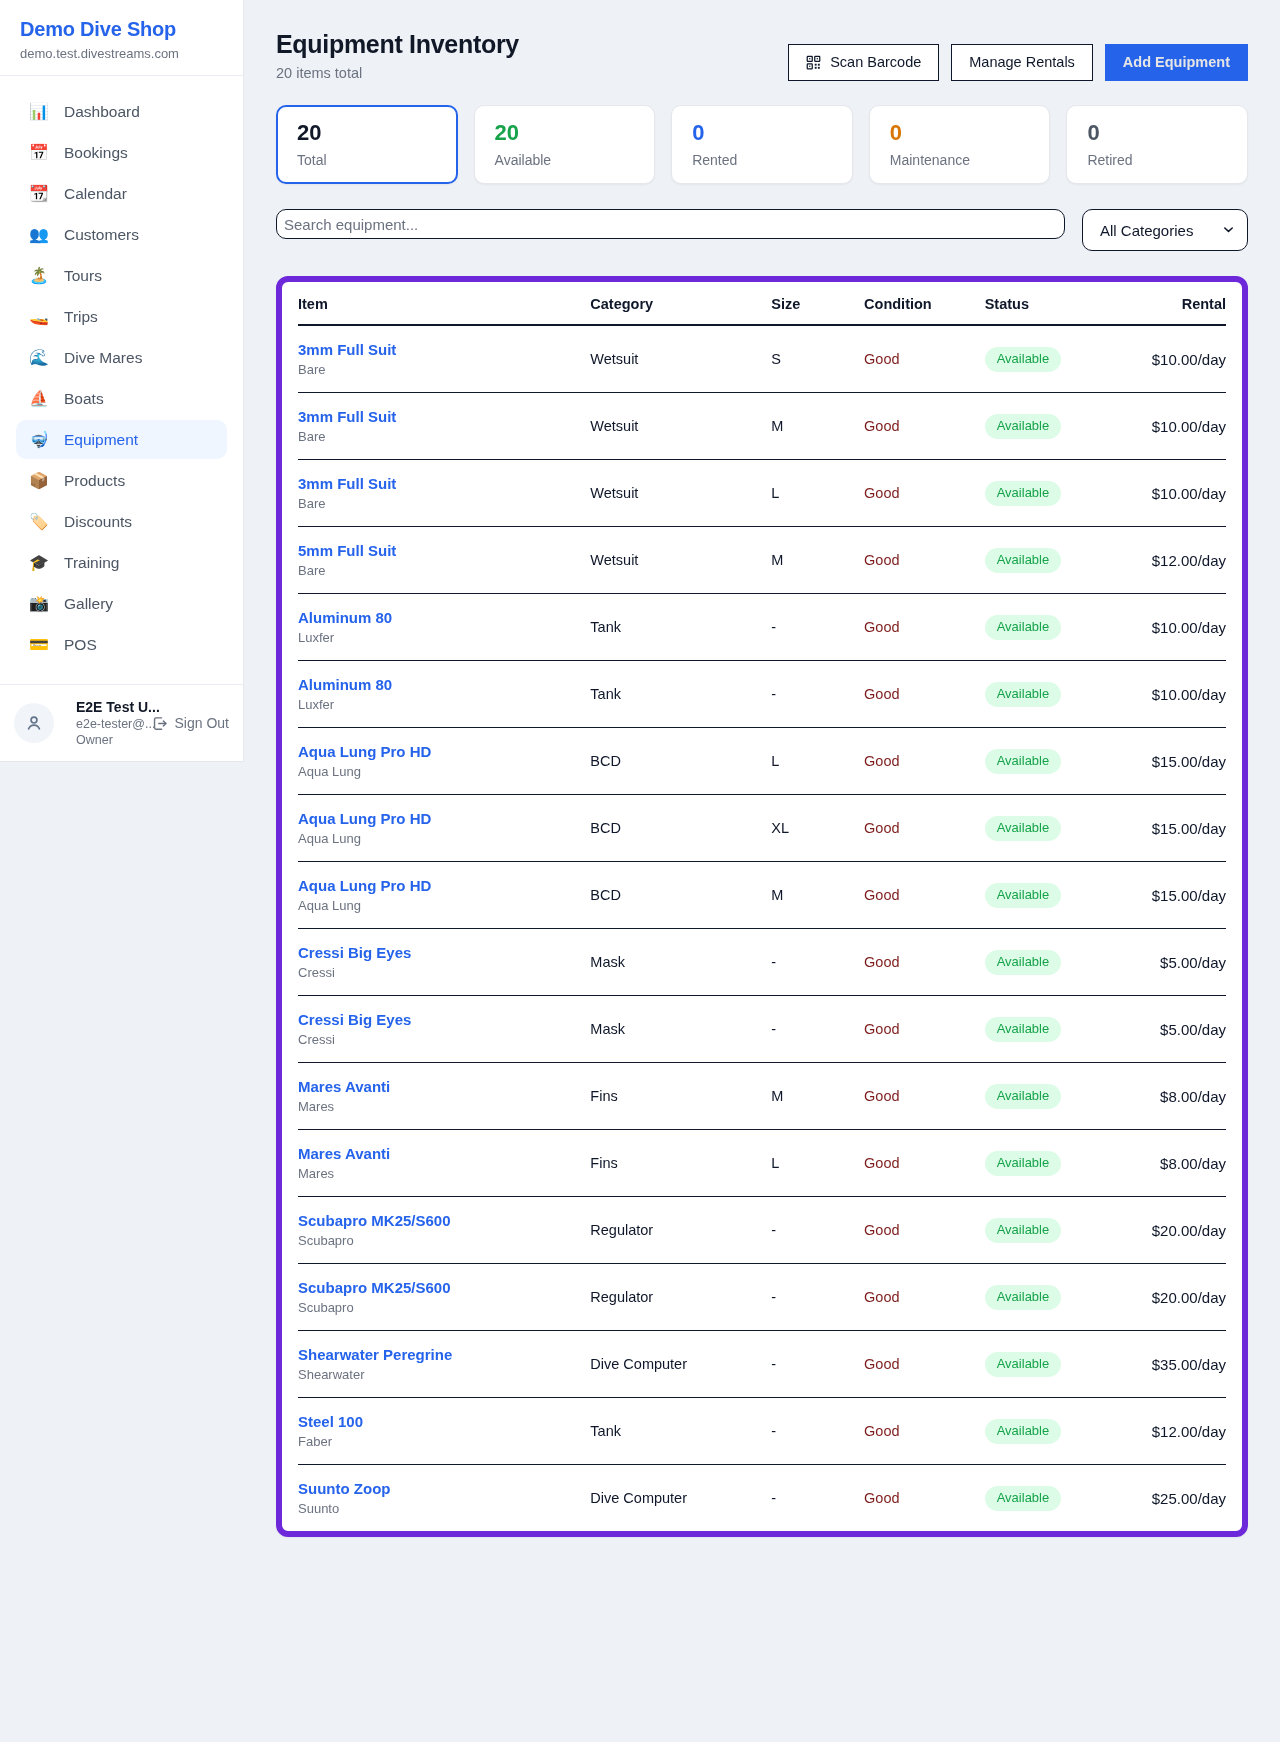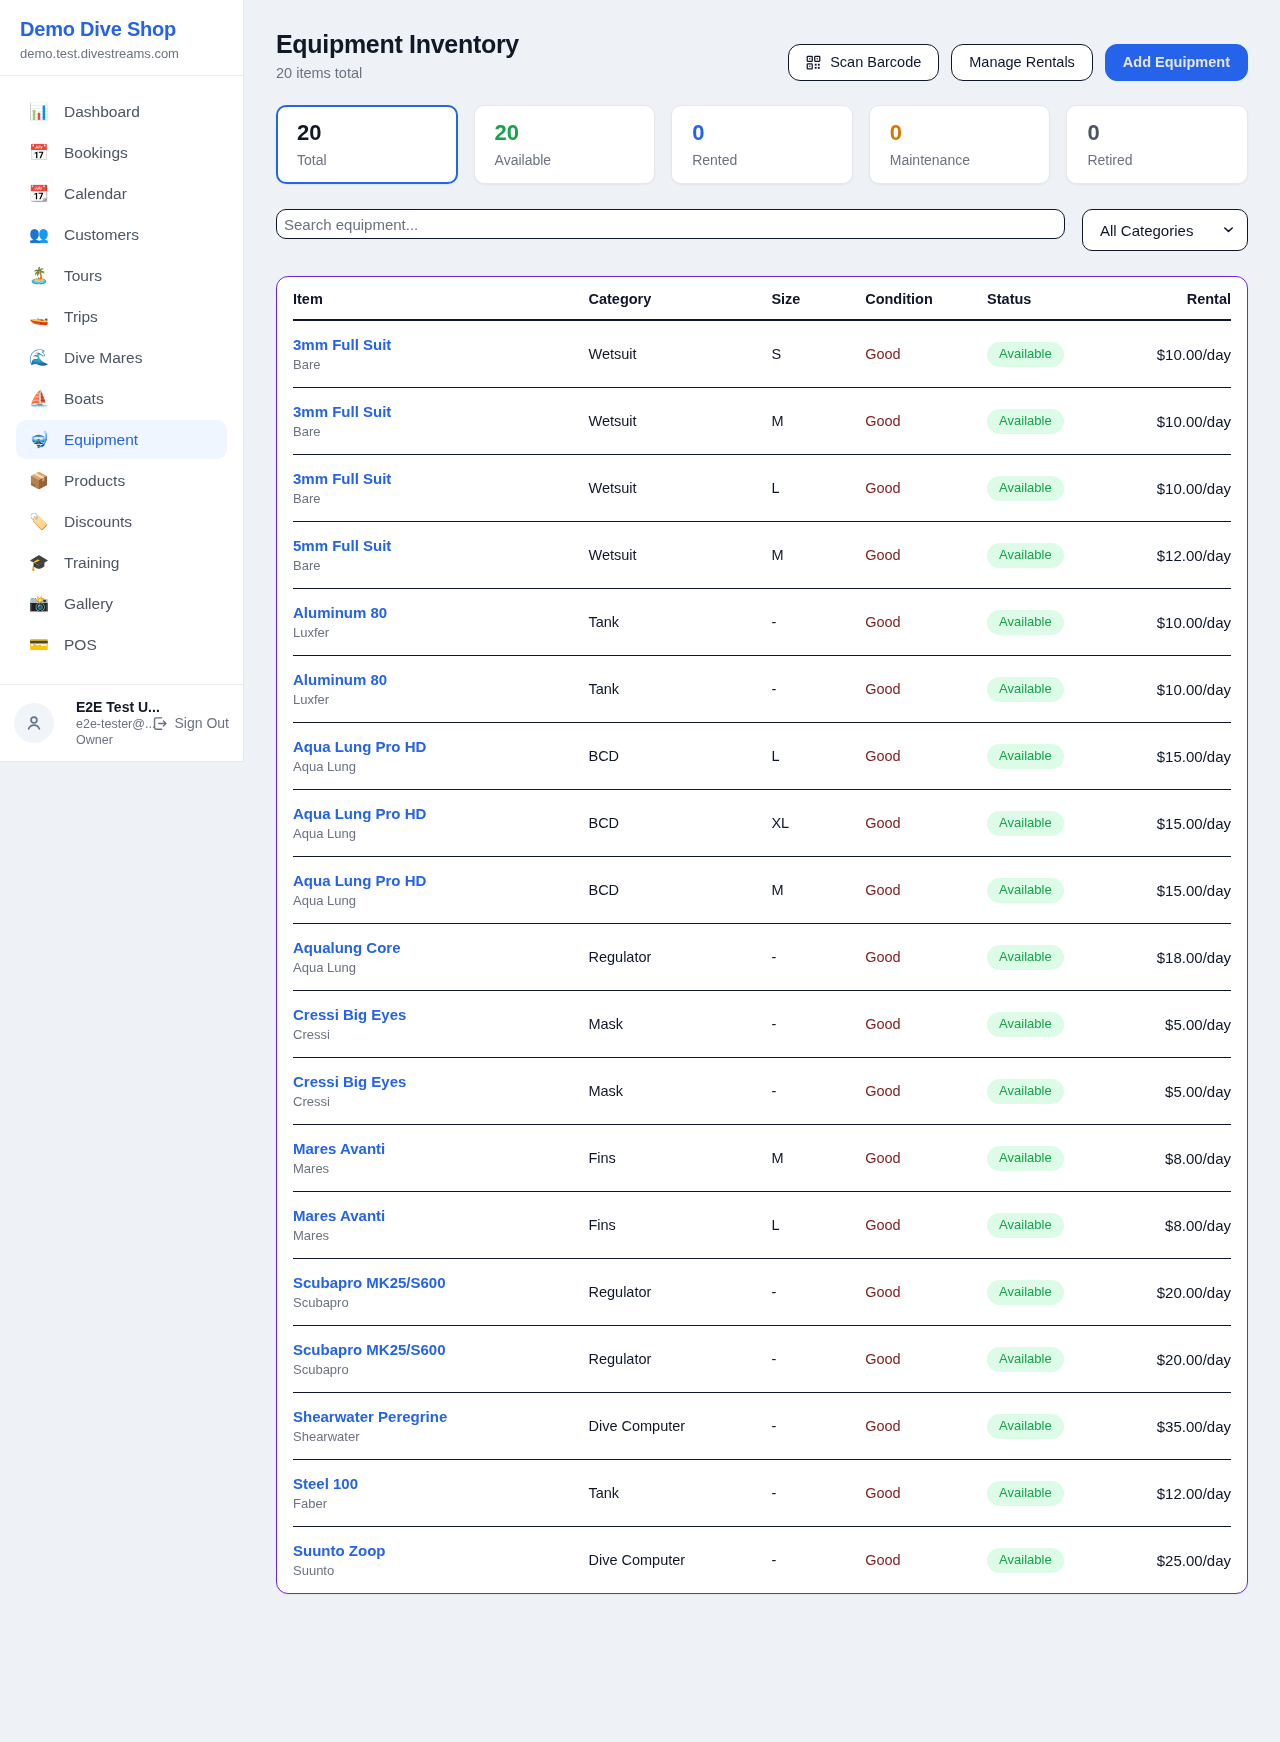--- a/index.html
+++ b/index.html
@@ -45,21 +45,21 @@
   }
 
   
   .main { flex:1; padding:30px 32px 32px 32px; min-width:0; }
   .page-header { display:flex; align-items:flex-end; justify-content:space-between; }
   .page-title { font-size:25px; font-weight:700; color:#111827; letter-spacing:-0.3px; }
   .page-subtitle { font-size:14.5px; color:#6b7280; margin-top:6px; }
   .header-actions { display:flex; gap:12px; padding-top:3px; }
   .btn {
     display:inline-flex; align-items:center; gap:9px;
-    font-family:inherit; font-size:14.5px; border-radius:12px; cursor:pointer;
+    font-family:inherit; font-size:14.5px; border-radius:0; cursor:pointer;
     padding:10px 17px; line-height:1;
   }
   .btn-outline { background:#ffffff; border:1px solid #0f172a; color:#0f172a; font-weight:500; }
   .btn-primary { background:#2563eb; border:1px solid #2563eb; color:#e5e5e5; font-weight:600; }
 
   
   .stats { display:grid; grid-template-columns:repeat(5,1fr); gap:16px; margin-top:24px; }
   .stat-card {
     background:#ffffff; border:1px solid #e5e7eb; border-radius:10px;
     padding:15px 20px; box-shadow:0 1px 2px rgba(15,23,42,.05); cursor:pointer;
@@ -78,21 +78,21 @@
   .select-wrap { position:relative; width:166px; flex:0 0 166px; }
   .category-select {
     appearance:none; -webkit-appearance:none; width:100%; height:42px;
     border:1px solid #0f172a; border-radius:10px; background:#ffffff;
     font-family:inherit; font-size:15px; color:#0f172a; padding:0 34px 0 17px; cursor:pointer;
   }
   .select-chevron { position:absolute; right:12px; top:13px; pointer-events:none; display:flex; }
 
   
   .table-card {
-    background:#ffffff; border:1px solid #6d28d9; border-radius:12px;
+    background:#ffffff; border:6px solid #6d28d9; border-radius:12px;
     margin-top:25px; padding:0 16px; box-shadow:0 1px 2px rgba(15,23,42,.05);
     overflow:hidden;
   }
   table { width:100%; border-collapse:collapse; table-layout:fixed; }
   col.c-item { width:31.5%; } col.c-cat { width:19.5%; } col.c-size { width:10%; }
   col.c-cond { width:13%; } col.c-status { width:17%; } col.c-rental { width:9%; }
   thead th {
     text-align:left; font-size:14.5px; font-weight:700; color:#0f172a;
     padding:14px 0 12px 0; border-bottom:2px solid #0f172a;
   }
@@ -359,28 +359,20 @@
             </tr>
             <tr>
               <td><a class="item-link">Aqua Lung Pro HD</a><div class="item-brand">Aqua Lung</div></td>
               <td>BCD</td>
               <td>M</td>
               <td><a class="cond-link">Good</a></td>
               <td><span class="badge">Available</span></td>
               <td class="num">$15.00/day</td>
             </tr>
             <tr>
-              <td><a class="item-link">Aqualung Core</a><div class="item-brand">Aqua Lung</div></td>
-              <td>Regulator</td>
-              <td>-</td>
-              <td><a class="cond-link">Good</a></td>
-              <td><span class="badge">Available</span></td>
-              <td class="num">$18.00/day</td>
-            </tr>
-            <tr>
               <td><a class="item-link">Cressi Big Eyes</a><div class="item-brand">Cressi</div></td>
               <td>Mask</td>
               <td>-</td>
               <td><a class="cond-link">Good</a></td>
               <td><span class="badge">Available</span></td>
               <td class="num">$5.00/day</td>
             </tr>
             <tr>
               <td><a class="item-link">Cressi Big Eyes</a><div class="item-brand">Cressi</div></td>
               <td>Mask</td>

